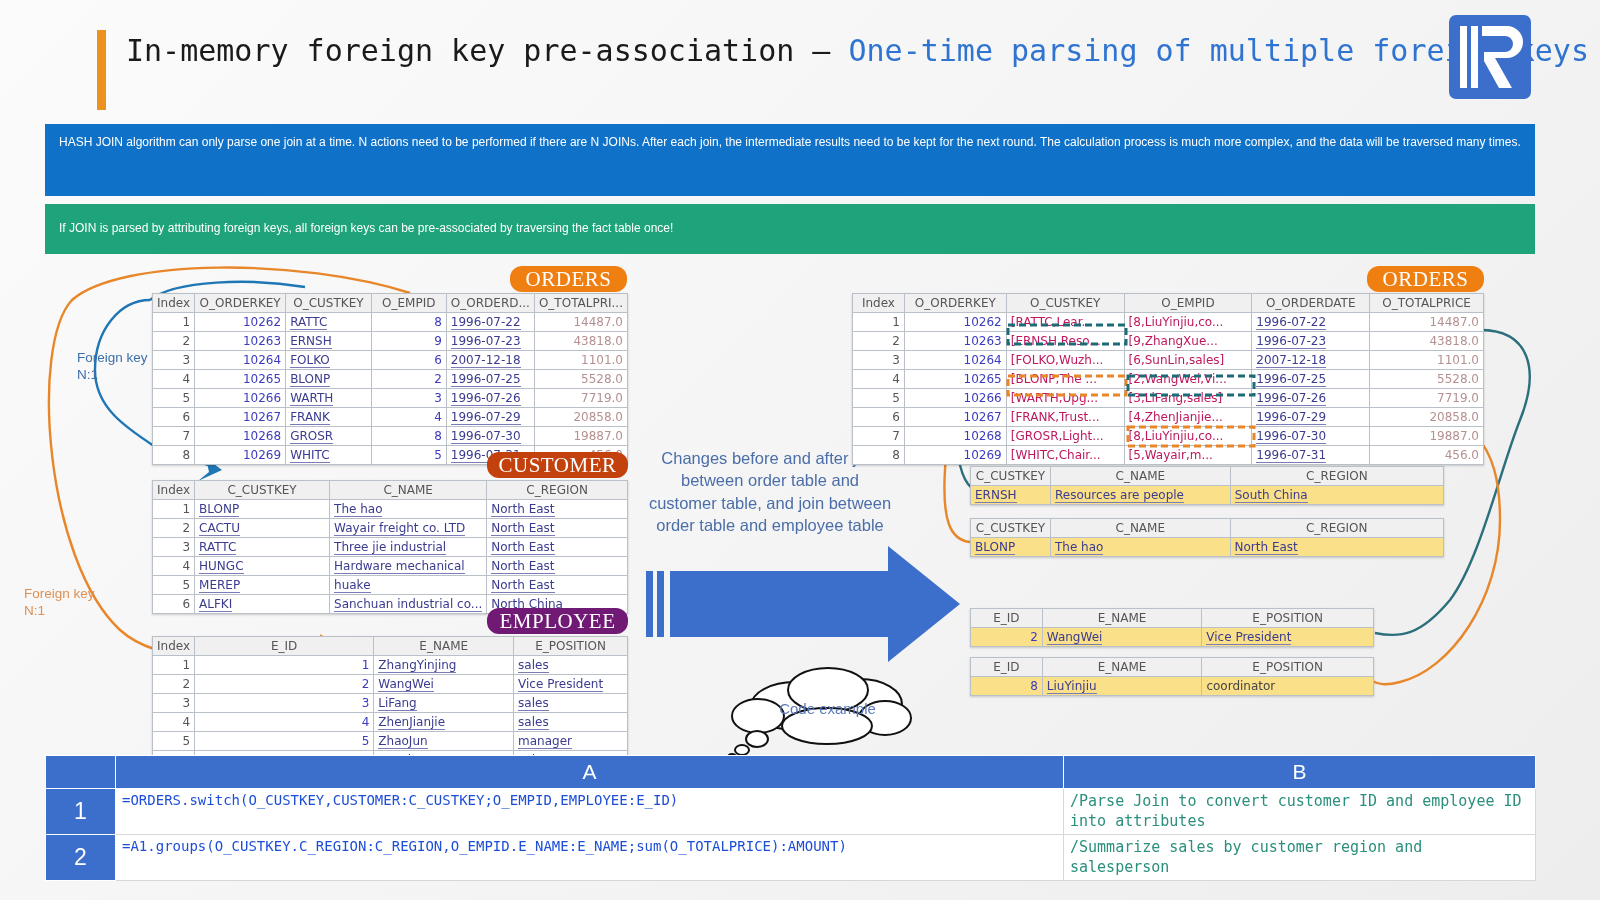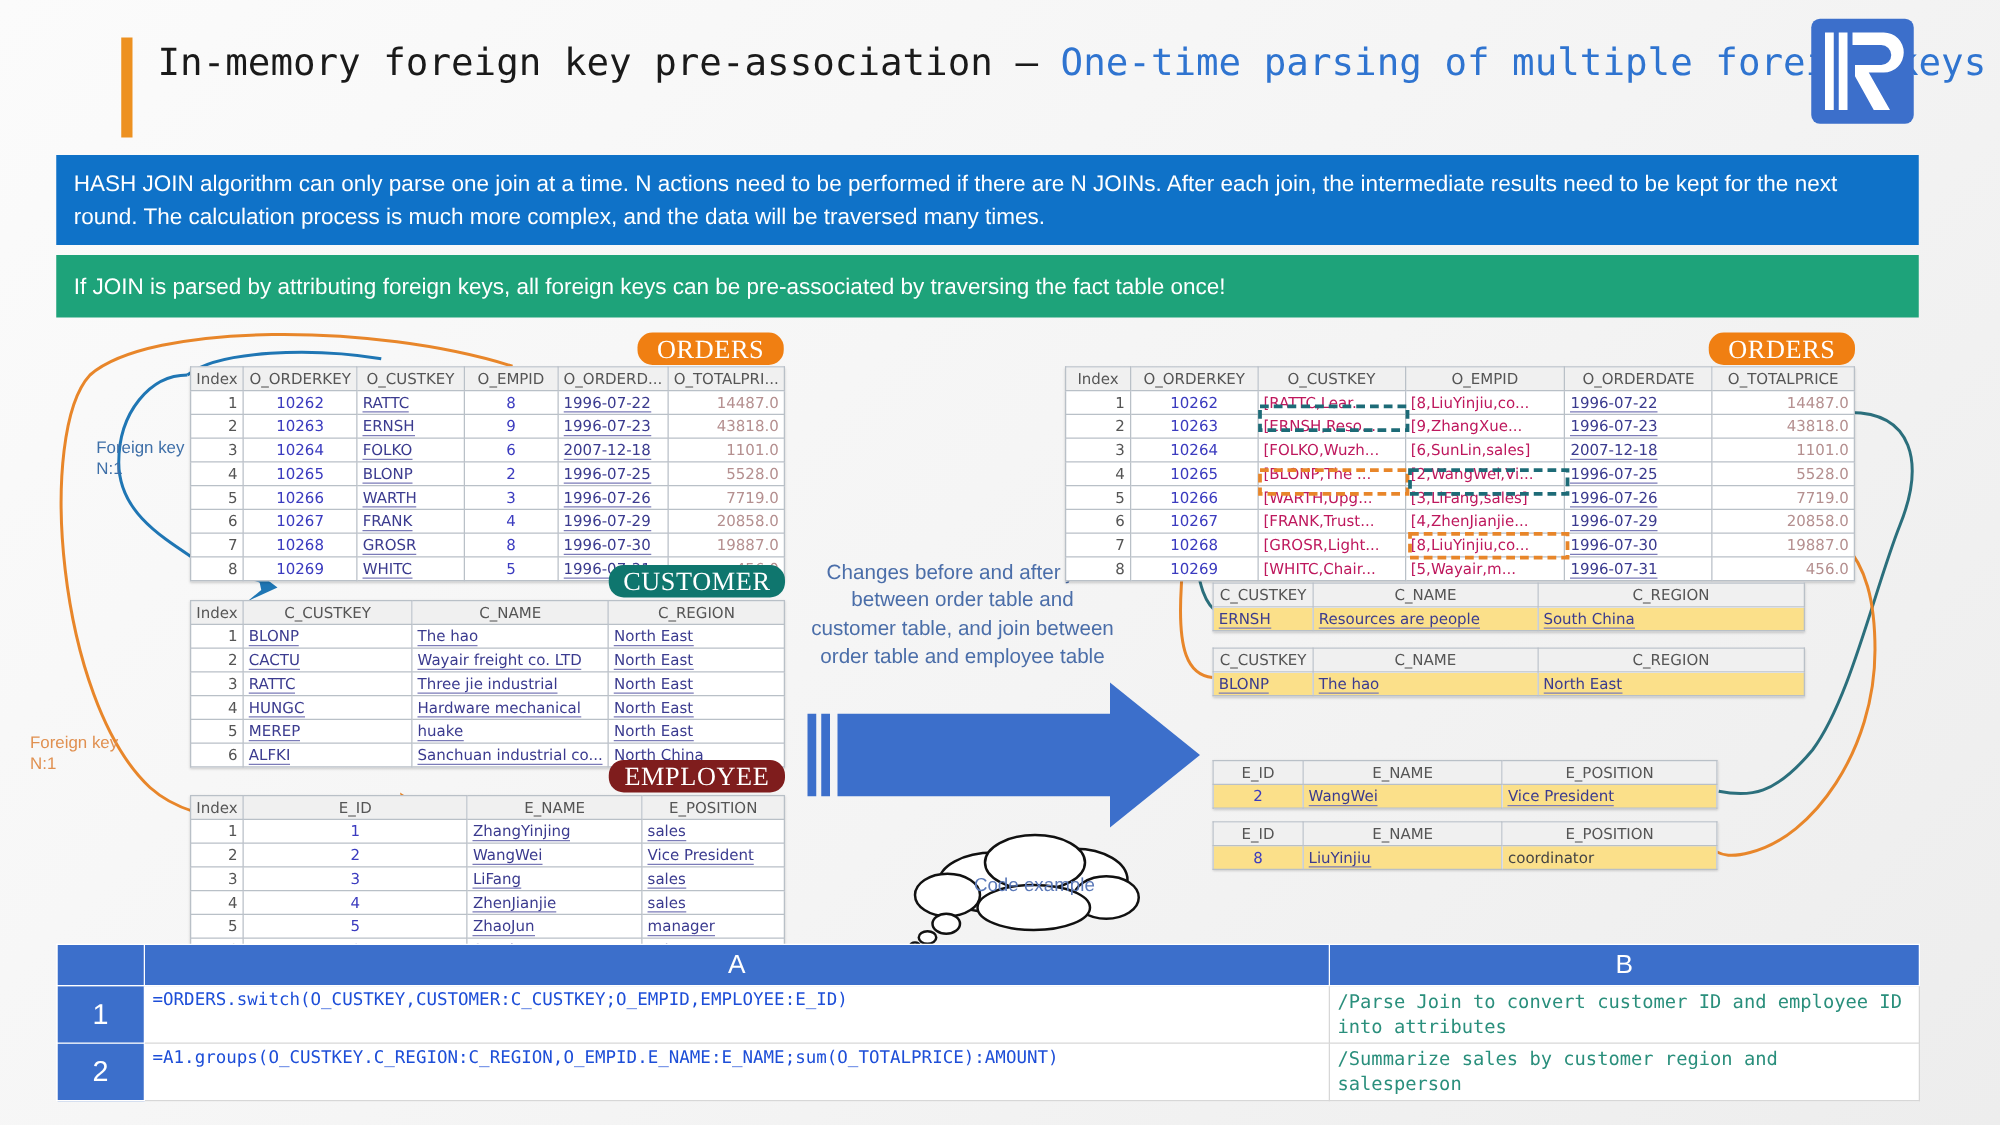--- a/index.html
+++ b/index.html
@@ -12,46 +12,46 @@
 
   
   .title-accent{position:absolute;left:97px;top:30px;width:9px;height:80px;background:#ED9121;}
   .title{position:absolute;left:126px;top:33px;width:1300px;height:46px;
          font-family:"DejaVu Sans Mono", monospace;font-size:30px;letter-spacing:0px;color:#1a1a1a;white-space:nowrap;}
   .title .hl{color:#2f74d0;}
   .logo{position:absolute;left:1447px;top:12px;width:86px;height:90px;}
 
   
   .banner{position:absolute;left:45px;width:1490px;color:#fff;
-          font-size:18px;line-height:1.45;padding:10px 13px 10px 14px;box-sizing:border-box;}
+          font-size:12px;line-height:1.45;padding:10px 13px 10px 14px;box-sizing:border-box;}
   .banner.blue{top:124px;height:72px;background:#0f72c8;}
   .banner.green{top:204px;height:50px;background:#1ea37a;display:flex;align-items:center;}
 
   
   .tbl{position:absolute;border-collapse:collapse;background:#fff;
        font-family:"DejaVu Sans", sans-serif;font-size:12px;color:#444;
        box-shadow:0 1px 2px rgba(0,0,0,.18);}
   .tbl th,.tbl td{border:1px solid #b9c0c7;padding:1px 4px;height:16px;white-space:nowrap;overflow:hidden;}
   .tbl th{background:#f0f0f0;font-weight:normal;color:#555;text-align:center;}
-  .tbl td.num{text-align:center;color:#3b3bbf;}
+  .tbl td.num{text-align:right;color:#3b3bbf;}
   .tbl td.idx{text-align:right;color:#555;}
   .tbl td.pale{text-align:right;color:#b59090;}
   .tbl td.link{color:#3b3b8f;}
   .tbl td.link span{border-bottom:1px solid #7b7bb8;}
   .tbl td.date span{color:#3b3b8f;border-bottom:1px solid #7b7bb8;}
   .tbl td.fk{color:#be185d;}
   .tbl tr.hl td{background:#fbe08a;}
 
   
   .cap{position:absolute;color:#fff;font-size:21px;letter-spacing:.5px;
        display:flex;align-items:center;justify-content:center;
        font-family:"Liberation Serif", serif;border-radius:12px;}
   .cap.orange{background:#F07F12;}
-  .cap.green{background:#0f766e;}
-  .cap.teal{background:#7f1d1d;}
+  .cap.green{background:#c2410c;}
+  .cap.teal{background:#701a75;}
 
   
   .fklab{position:absolute;font-size:13.5px;line-height:1.25;}
   .fklab.blue{color:#3e6fa8;}
   .fklab.orange{color:#E09050;}
 
   
   .note{position:absolute;left:645px;top:447px;width:250px;text-align:center;
         color:#4b6ea9;font-size:16.5px;line-height:1.35;}
 

